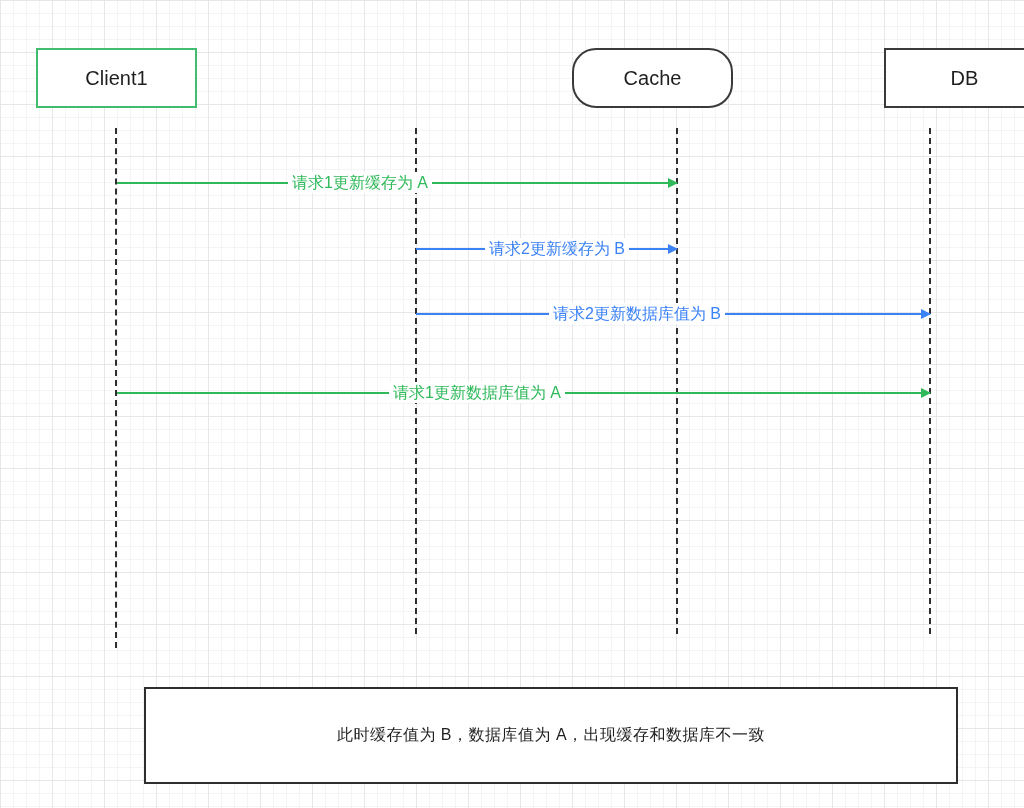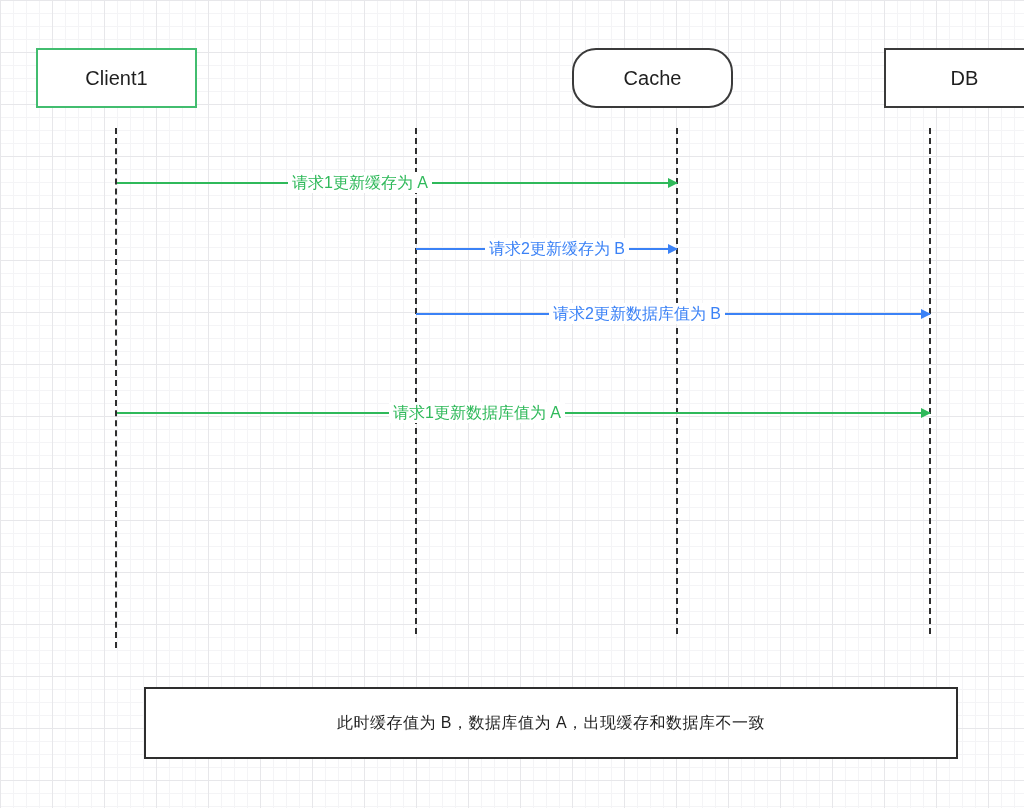--- a/index.html
+++ b/index.html
@@ -88,30 +88,30 @@
     line-height: 21px;
     white-space: nowrap;
     color: currentColor;
   }
   .arrow.m1 { left: 117px; top: 182px; width: 560px; }
   .arrow.m1 .msg-label { left: 243px; }
   .arrow.m2 { left: 416px; top: 248px; width: 261px; }
   .arrow.m2 .msg-label { left: 141px; }
   .arrow.m3 { left: 416px; top: 313px; width: 514px; }
   .arrow.m3 .msg-label { left: 209px; margin-left: 12px; }
-  .arrow.m4 { left: 117px; top: 412px; width: 813px; }
+  .arrow.m4 { left: 117px; top: 392px; width: 813px; }
   .arrow.m4 .msg-label { left: 360px; }
 
   
   .note-box {
     position: absolute;
     left: 144px;
     top: 687px;
     width: 814px;
-    height: 72px;
+    height: 97px;
     box-sizing: border-box;
     background: #ffffff;
     border: 2px solid #2e2e2e;
     display: flex;
     align-items: center;
     justify-content: center;
     font-size: 16px;
     color: #1f1f1f;
     letter-spacing: 0.5px;
   }

